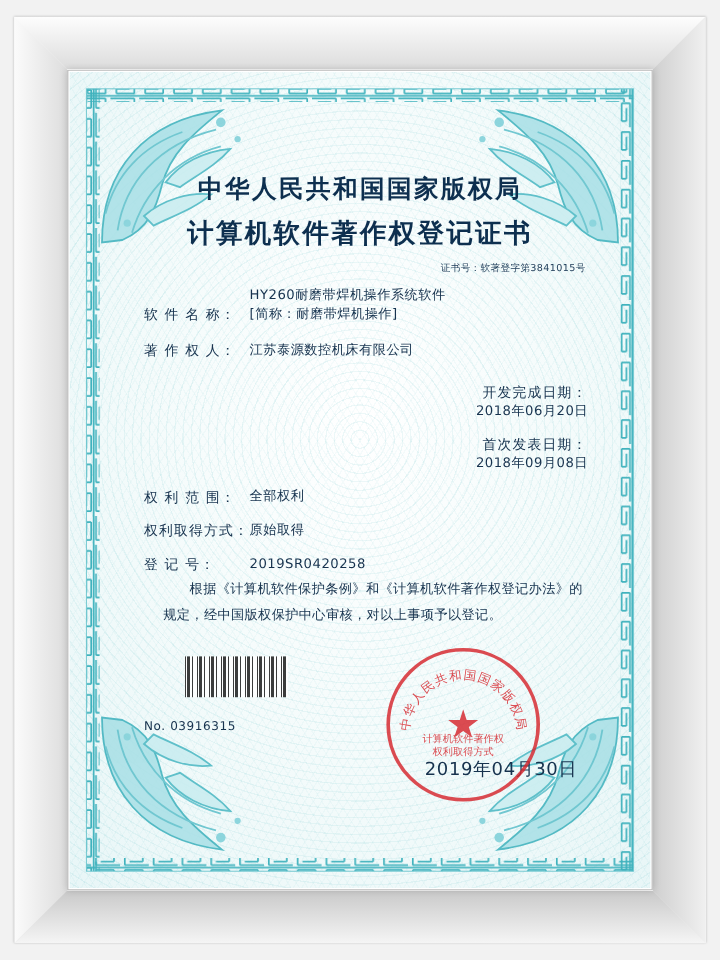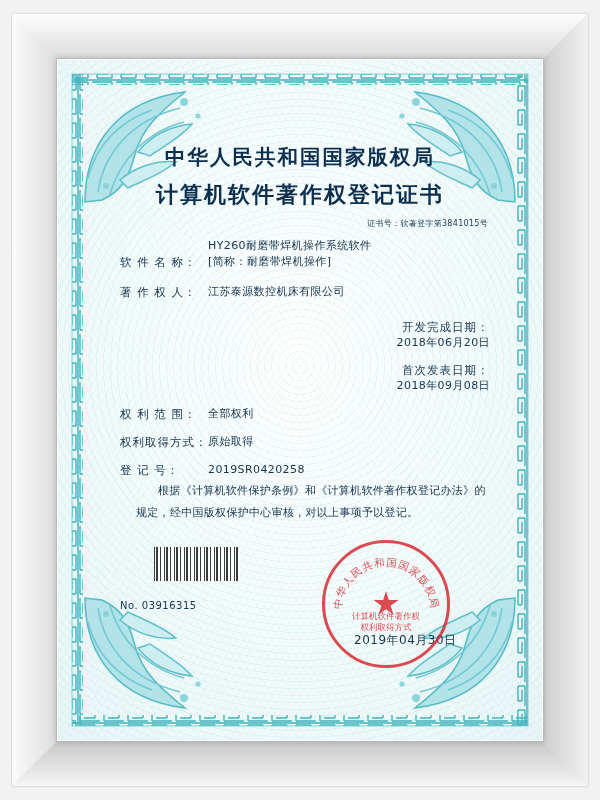--- a/index.html
+++ b/index.html
@@ -166,21 +166,21 @@
     position: absolute;
     left: 62px; top: 540px;
     font-size: 10px;
     color: #16324e;
     letter-spacing: 0.5px;
     font-family: "DejaVu Sans", sans-serif;
   }
   .issue-date {
     position: absolute;
     left: 296px; top: 572px;
-    font-size: 12px;
+    font-size: 15px;
     color: #16324e;
     letter-spacing: 0.5px;
     font-family: "DejaVu Sans", sans-serif;
   }
 
   
   .seal {
     position: absolute;
     left: 264px; top: 480px;
     width: 122px; height: 122px;

